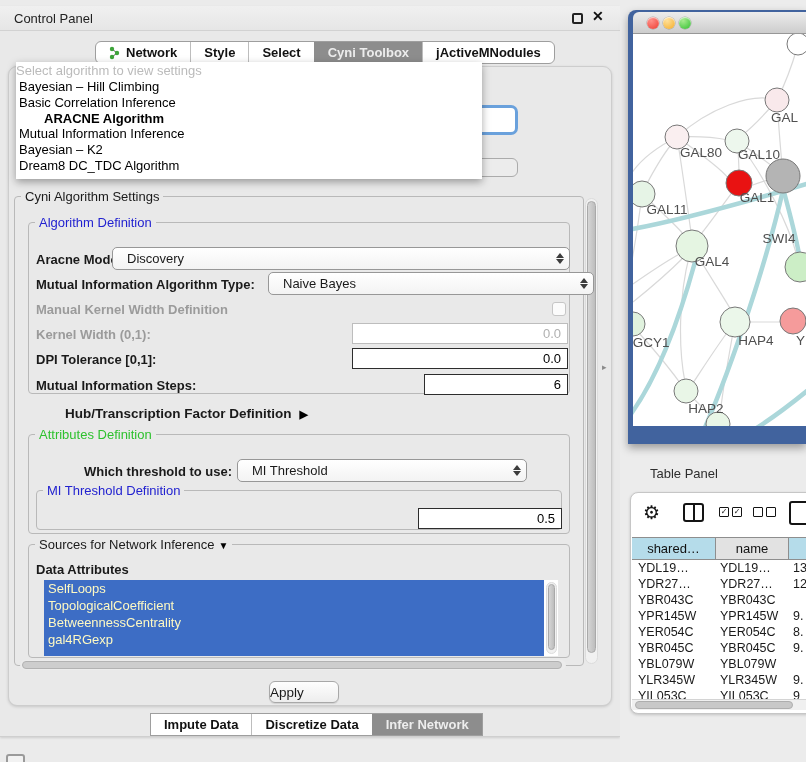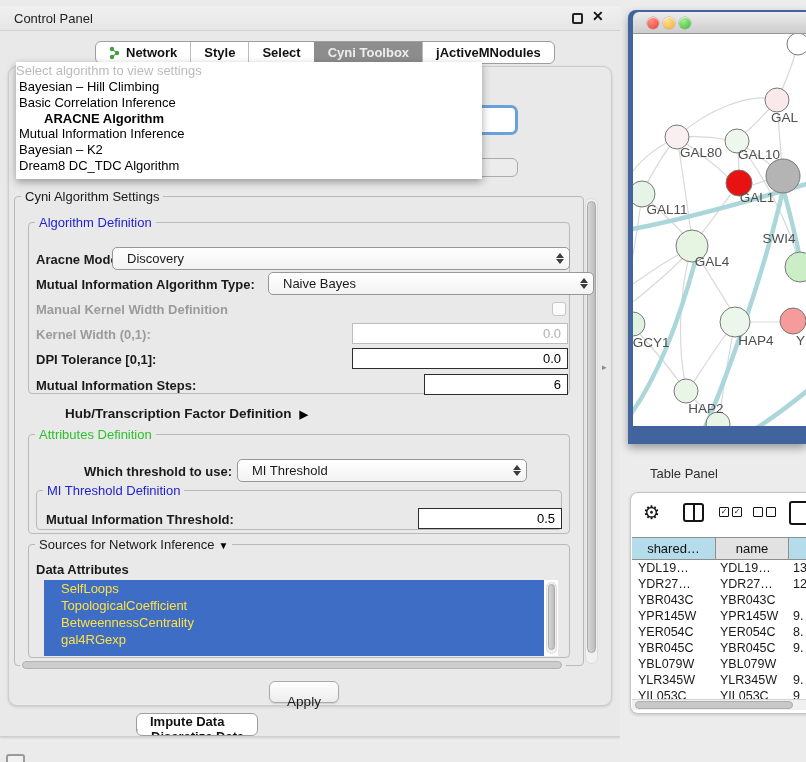--- a/index.html
+++ b/index.html
@@ -72,29 +72,29 @@
 
   
   .vscroll-track { position:absolute; width:13px; background:#f1f1f1; border:1px solid #dcdcdc; border-radius:7px; }
   .vscroll-thumb { position:absolute; left:1px; width:9px; background:linear-gradient(90deg,#d6d6d6,#bdbdbd);
     border:1px solid #a9a9a9; border-radius:6px; }
   .hscroll-track { position:absolute; height:10px; background:#ececec; border-radius:5px; }
   .hscroll-thumb { position:absolute; top:1px; height:8px; background:#cdcdcd; border:1px solid #b2b2b2; border-radius:5px; }
 
   
   .attr-list { position:absolute; background:#fff; overflow:hidden; }
-  .attr-item { height:17px; line-height:17px; padding-left:17px; font-size:13px; color:#fde047;
+  .attr-item { height:17px; line-height:17px; padding-left:4px; font-size:13px; color:#fef9c3;
     background:#3d6dc5; width:calc(100% - 14px); white-space:nowrap; }
 
   .apply-btn { position:absolute; left:269px; top:675px; width:70px; height:22px;
     background:linear-gradient(#fefefe,#ededed); border:1px solid #a8a8a8; border-radius:6px;
-    font-size:13.5px; text-align:center; padding-top:12px; box-shadow:0 1px 1px rgba(0,0,0,.1); }
-
-  .bottom-tabbar { left:136px; top:707px; height:23px; display:flex; background:#fff;
-    border:1px solid #9e9e9e; border-radius:6px; overflow:hidden;flex-direction:column; }
+    font-size:13.5px; padding-top:3px; box-shadow:0 1px 1px rgba(0,0,0,.1); }
+
+  .bottom-tabbar { left:150px; top:707px; height:23px; display:flex; background:#fff;
+    border:1px solid #9e9e9e; border-radius:0; overflow:hidden; }
 
   
   .arrow-right { display:inline-block; font-size:11px; margin-left:8px; color:#000; }
   .arrow-down { display:inline-block; font-size:10px; margin-left:4px; color:#000; }
 
   .divider-arrow { left:602px; top:362px; font-size:9px; color:#8a8a8a; }
 
   
   .right-col { left:620px; top:0; width:186px; height:762px; background:#ececec; }
 
@@ -240,21 +240,20 @@
   <div class="combo" style="left:237px; top:453px; width:290px;">
     <span class="val">MI Threshold</span>
     <span class="arrows">
         <span class="tri-up"></span>
         <span class="tri-dn"></span>
       </span>
   </div>
   <div class="fieldset" style="left:36px; top:484px; width:526px; height:40px;">
     <span class="legend blue">MI Threshold Definition</span>
   </div>
-  <span class="lbl" style="left:46px; top:506px;">Mutual Information Threshold:</span>
   <div class="field enabled" style="left:418px; top:502px; width:144px;">0.5</div>
 
   <div class="fieldset" style="left:28px; top:538px; width:542px; height:114px;">
     <span class="legend"><span>Sources for Network Inference</span><span class="arrow-down">▼</span></span>
   </div>
   <span class="lbl" style="left:36px; top:556px;">Data Attributes</span>
   <div class="attr-list" style="left:44px; top:574px; width:514px; height:76px;">
     <div class="attr-item">SelfLoops</div>
     <div class="attr-item">TopologicalCoefficient</div>
     <div class="attr-item">BetweennessCentrality</div>

